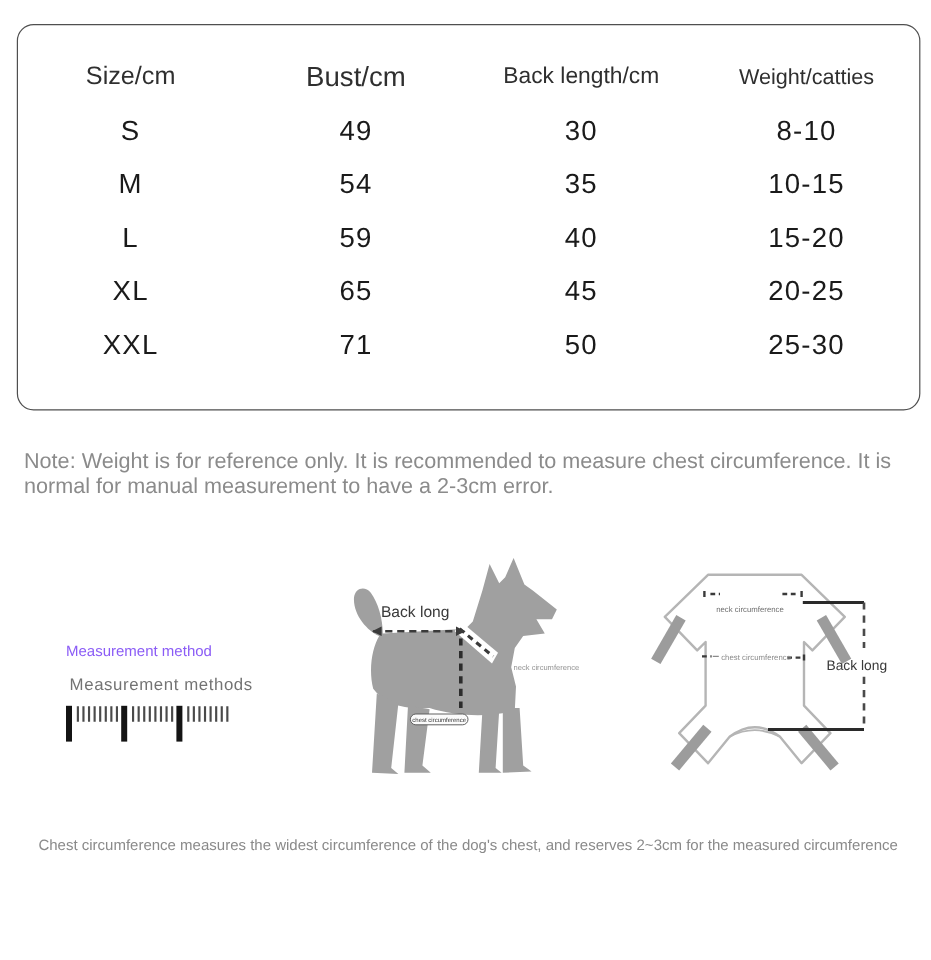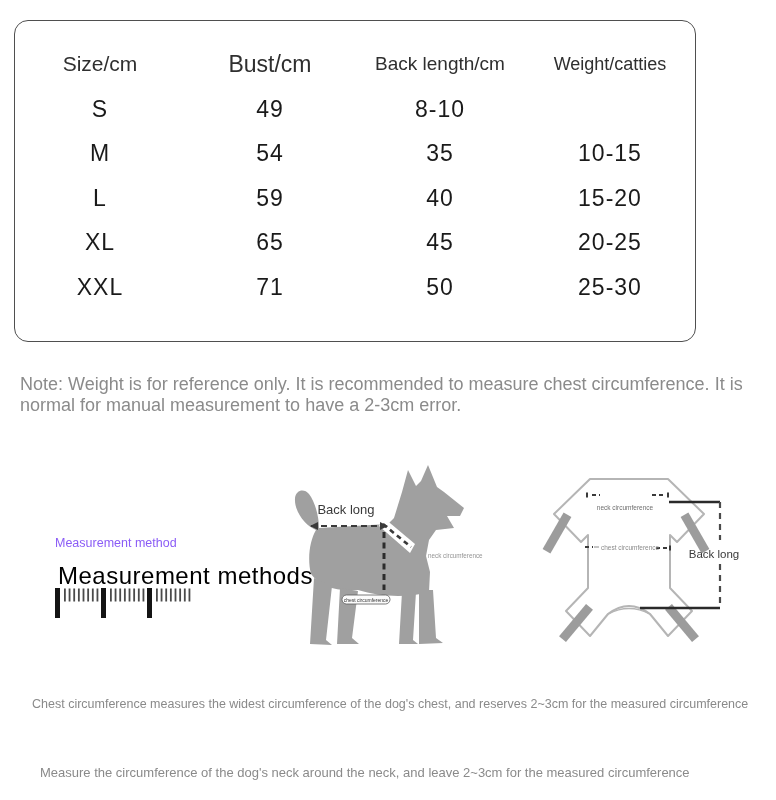--- a/index.html
+++ b/index.html
@@ -2,41 +2,41 @@
 <html><head>
 <meta charset="utf-8">
 <style>
   html,body{margin:0;padding:0;background:#fff;}
   .canvas{
     position:relative;width:776px;height:800px;background:#ffffff;overflow:hidden;
     font-family:"Liberation Sans", sans-serif;color:#1c1c1c;
   }
   
   .table-box{
-    position:absolute;left:14px;top:20px;width:682px;height:322px;
+    position:absolute;left:14px;top:20px;width:753px;height:322px;
     border:1.5px solid #4f4f4f;border-radius:14px;box-sizing:border-box;
     padding-top:20px;
   }
   .t-grid{display:grid;grid-template-columns:1fr 1fr 1fr 1fr;align-items:center;text-align:center;}
   .t-header{height:46px;}
   .t-row{height:44.5px;}
   .th{color:#2f2f2f;}
   .th1{font-size:21px;}
   .th2{font-size:23px;}
   .th3{font-size:19px;}
   .th4{font-size:18px;}
   .td{font-size:23px;color:#1a1a1a;letter-spacing:1px;}
   
   .note{
     position:absolute;left:20px;top:374px;width:748px;
     font-size:18px;color:#8b8b8b;
   }
   
   .mm-small{position:absolute;left:55px;top:536px;font-size:12.5px;color:#8b5cf6;}
-  .mm-large{position:absolute;left:58px;top:562px;font-size:24px;color:#000000;letter-spacing:0.5px;text-align:right;}
+  .mm-large{position:absolute;left:58px;top:562px;font-size:14px;color:#737373;letter-spacing:0.5px;text-align:right;}
   .ruler{position:absolute;left:54px;top:588px;}
   .dog-svg{position:absolute;left:280px;top:440px;}
   .garment-svg{position:absolute;left:528px;top:452px;}
   
   .instr{position:absolute;color:#8a8a8a;white-space:nowrap;}
   .i1{left:32px;top:697px;font-size:12.5px;}
   .i2{left:51px;top:730px;font-size:14px;}
   .i3{left:40px;top:765px;font-size:13px;}
 </style>
 </head>
@@ -47,20 +47,21 @@
   <div class="table-box">
     <div class="t-grid t-header">
       <div class="th th1">Size/cm</div>
       <div class="th th2">Bust/cm</div>
       <div class="th th3">Back length/cm</div>
       <div class="th th4">Weight/catties</div>
     </div>
     <div class="t-grid t-row">
       <div class="td">S</div>
       <div class="td">49</div>
+      <div class="td">30</div>
       <div class="td">8-10</div>
     </div>
     <div class="t-grid t-row">
       <div class="td">M</div>
       <div class="td">54</div>
       <div class="td">35</div>
       <div class="td">10-15</div>
     </div>
     <div class="t-grid t-row">
       <div class="td">L</div>
@@ -157,15 +158,14 @@
     <g>
       <line x1="141" y1="50" x2="192" y2="50" stroke="#2a2a2a" stroke-width="2.5"></line>
       <line x1="192" y1="50" x2="192" y2="88" stroke="#4a4a4a" stroke-width="2.2" stroke-dasharray="6 5"></line>
       <line x1="192" y1="112" x2="192" y2="156" stroke="#4a4a4a" stroke-width="2.2" stroke-dasharray="6 5"></line>
       <line x1="112" y1="156" x2="192" y2="156" stroke="#2a2a2a" stroke-width="2.5"></line>
     </g>
     <text x="186" y="106" text-anchor="middle" font-size="11.5" fill="#3a3a3a">Back long</text>
   </svg>
 
   <div class="instr i1">Chest circumference measures the widest circumference of the dog's chest, and reserves 2~3cm for the measured circumference</div>
-  <div class="instr i3">Measure the circumference of the dog's neck around the neck, and leave 2~3cm for the measured circumference</div>
 
 </div>
 
 </body></html>

